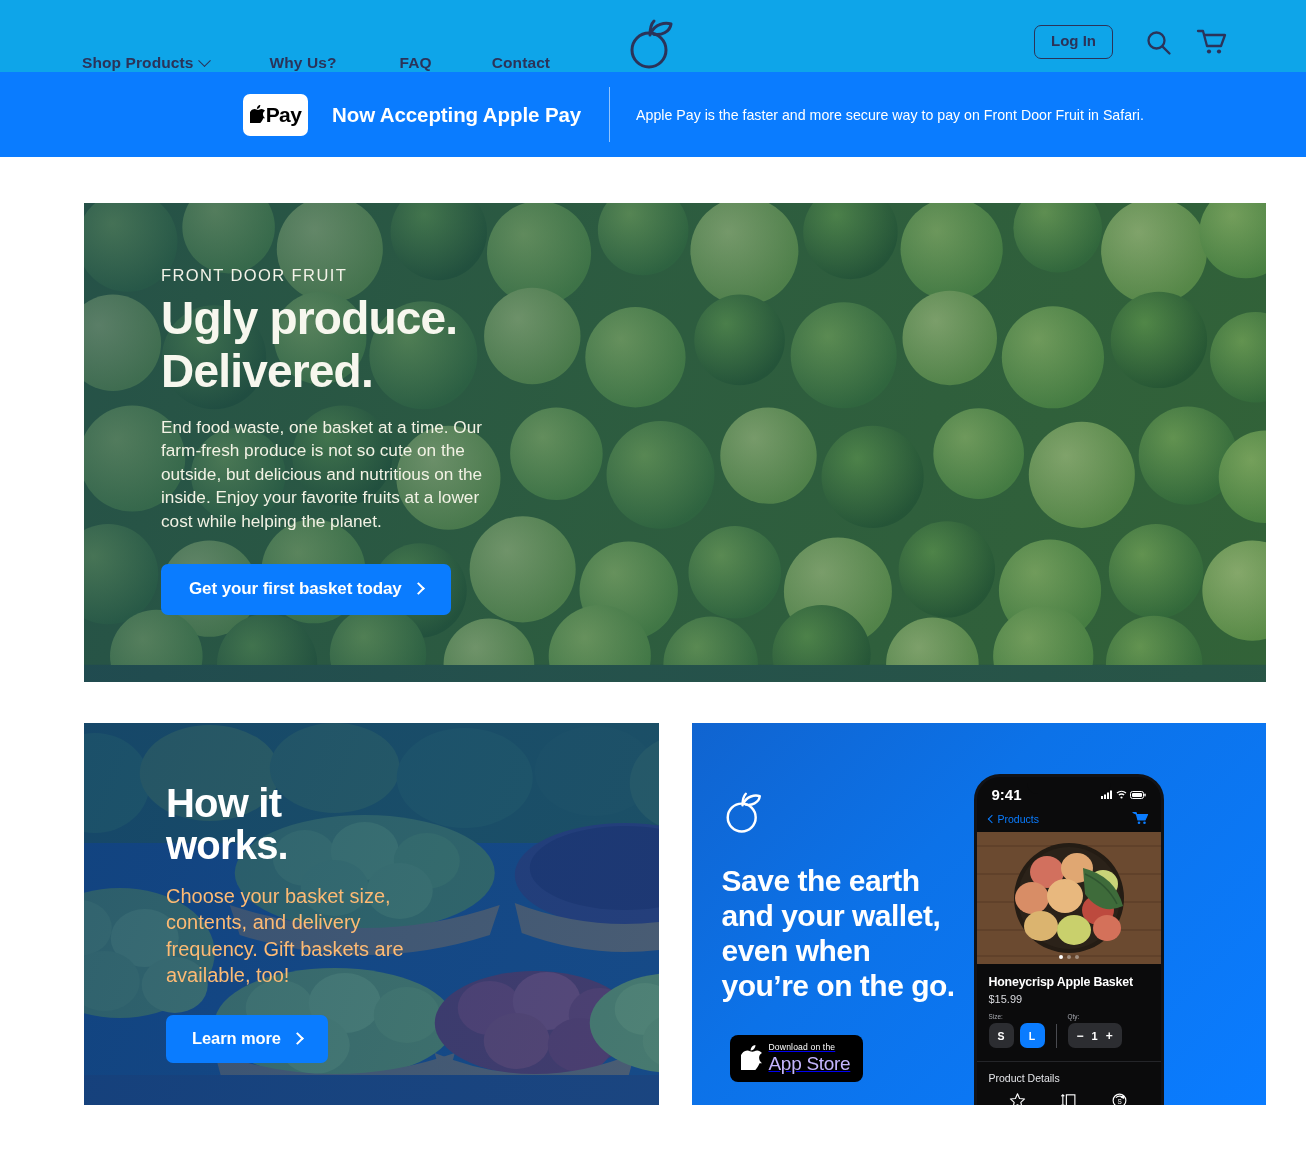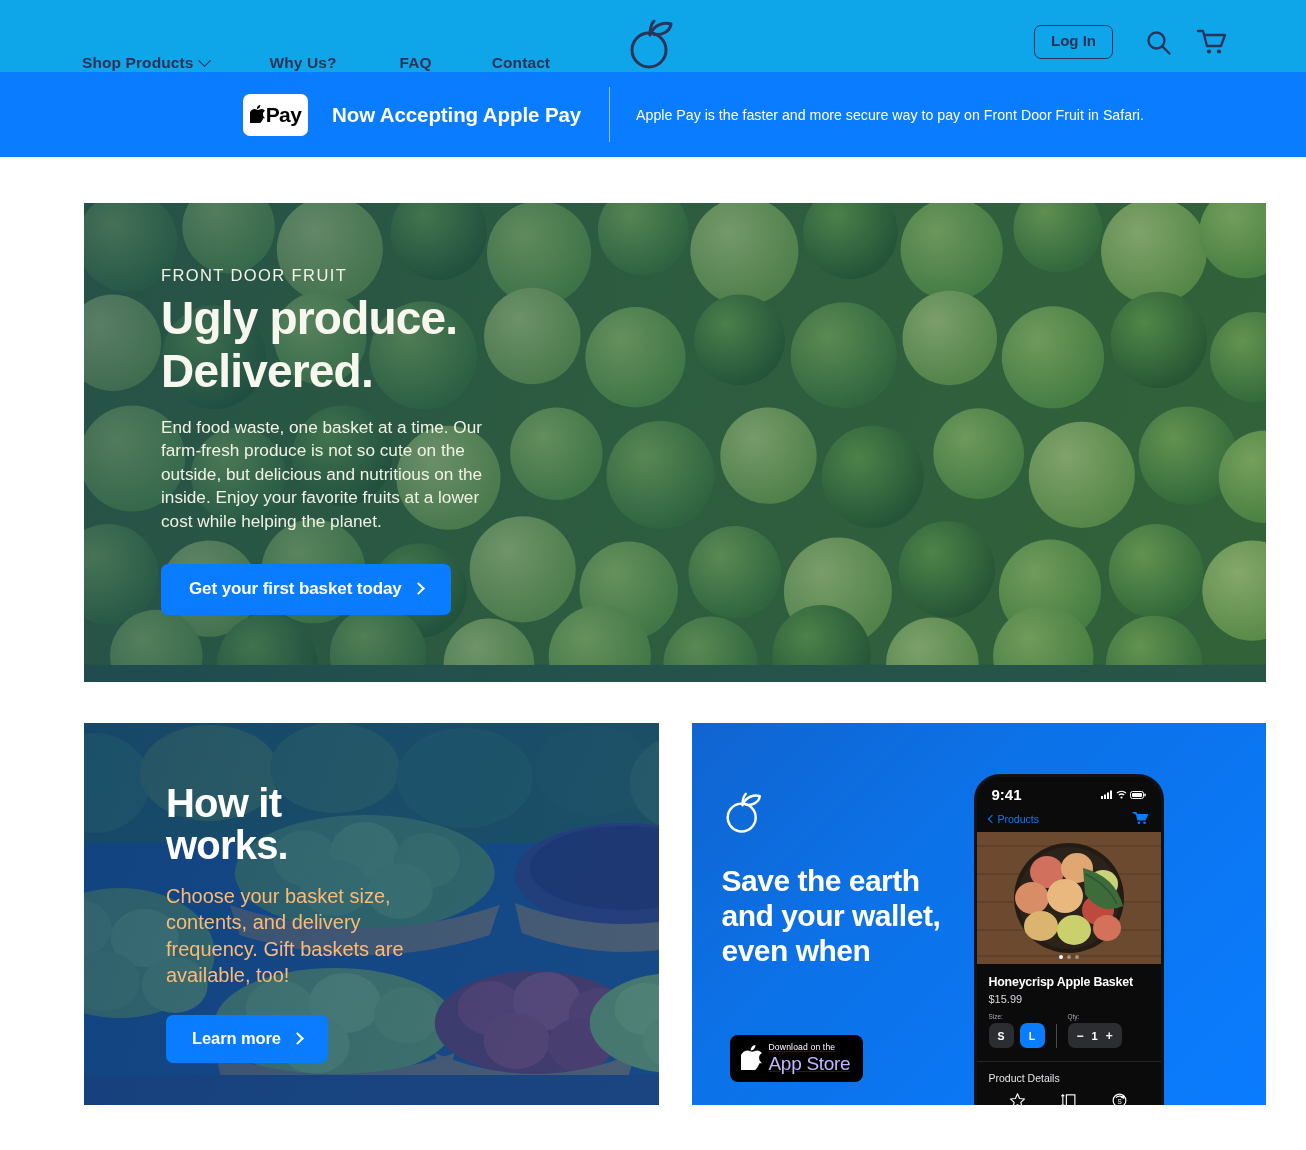--- a/index.html
+++ b/index.html
@@ -613,20 +613,21 @@
           <svg width="46" height="48" viewBox="0 0 56 58" aria-hidden="true">
             <circle cx="24" cy="37" r="17" fill="none" stroke="#ffffff" stroke-width="3"></circle>
             <path d="M26 20 C30 11, 40 9, 46 11 C45 19, 36 23, 28 21" fill="none" stroke="#ffffff" stroke-width="3" stroke-linejoin="round"></path>
             <path d="M25 22 C25 16, 26 11, 29 8" fill="none" stroke="#ffffff" stroke-width="3" stroke-linecap="round"></path>
           </svg>
         </div>
         <h2 class="app-h2">
           <span>Save the earth</span><br>
           <span>and your wallet,</span><br>
           <span>even when</span><br>
+          <span>you’re on the go.</span>
         </h2>
       </div>
 
       <a class="appstore-badge" href="#">
         <svg width="21" height="25" viewBox="0 0 15 18">
           <path d="M10.3 0c.1 1-.3 2-.9 2.7-.6.7-1.6 1.3-2.5 1.2-.1-1 .4-2 .9-2.6C8.5.5 9.5 0 10.3 0zM13.3 13.2c-.5 1.2-.8 1.7-1.4 2.7-.9 1.4-2.2 3.1-3.8 3.1-1.4 0-1.8-.9-3.7-.9-1.9 0-2.3.9-3.7.9-1.6 0-2.8-1.5-3.7-2.9C-1 13-1.2 8.2.8 5.9c1-1.2 2.4-1.9 3.8-1.9 1.4 0 2.3.9 3.5.9 1.1 0 1.8-.9 3.5-.9 1.2 0 2.5.7 3.4 1.8-3 1.6-2.5 5.9.3 7.4z" fill="#ffffff"></path>
         </svg>
         <span class="as-text">
           <span class="as-small">Download on the</span>
           <span class="as-big">App Store</span>

